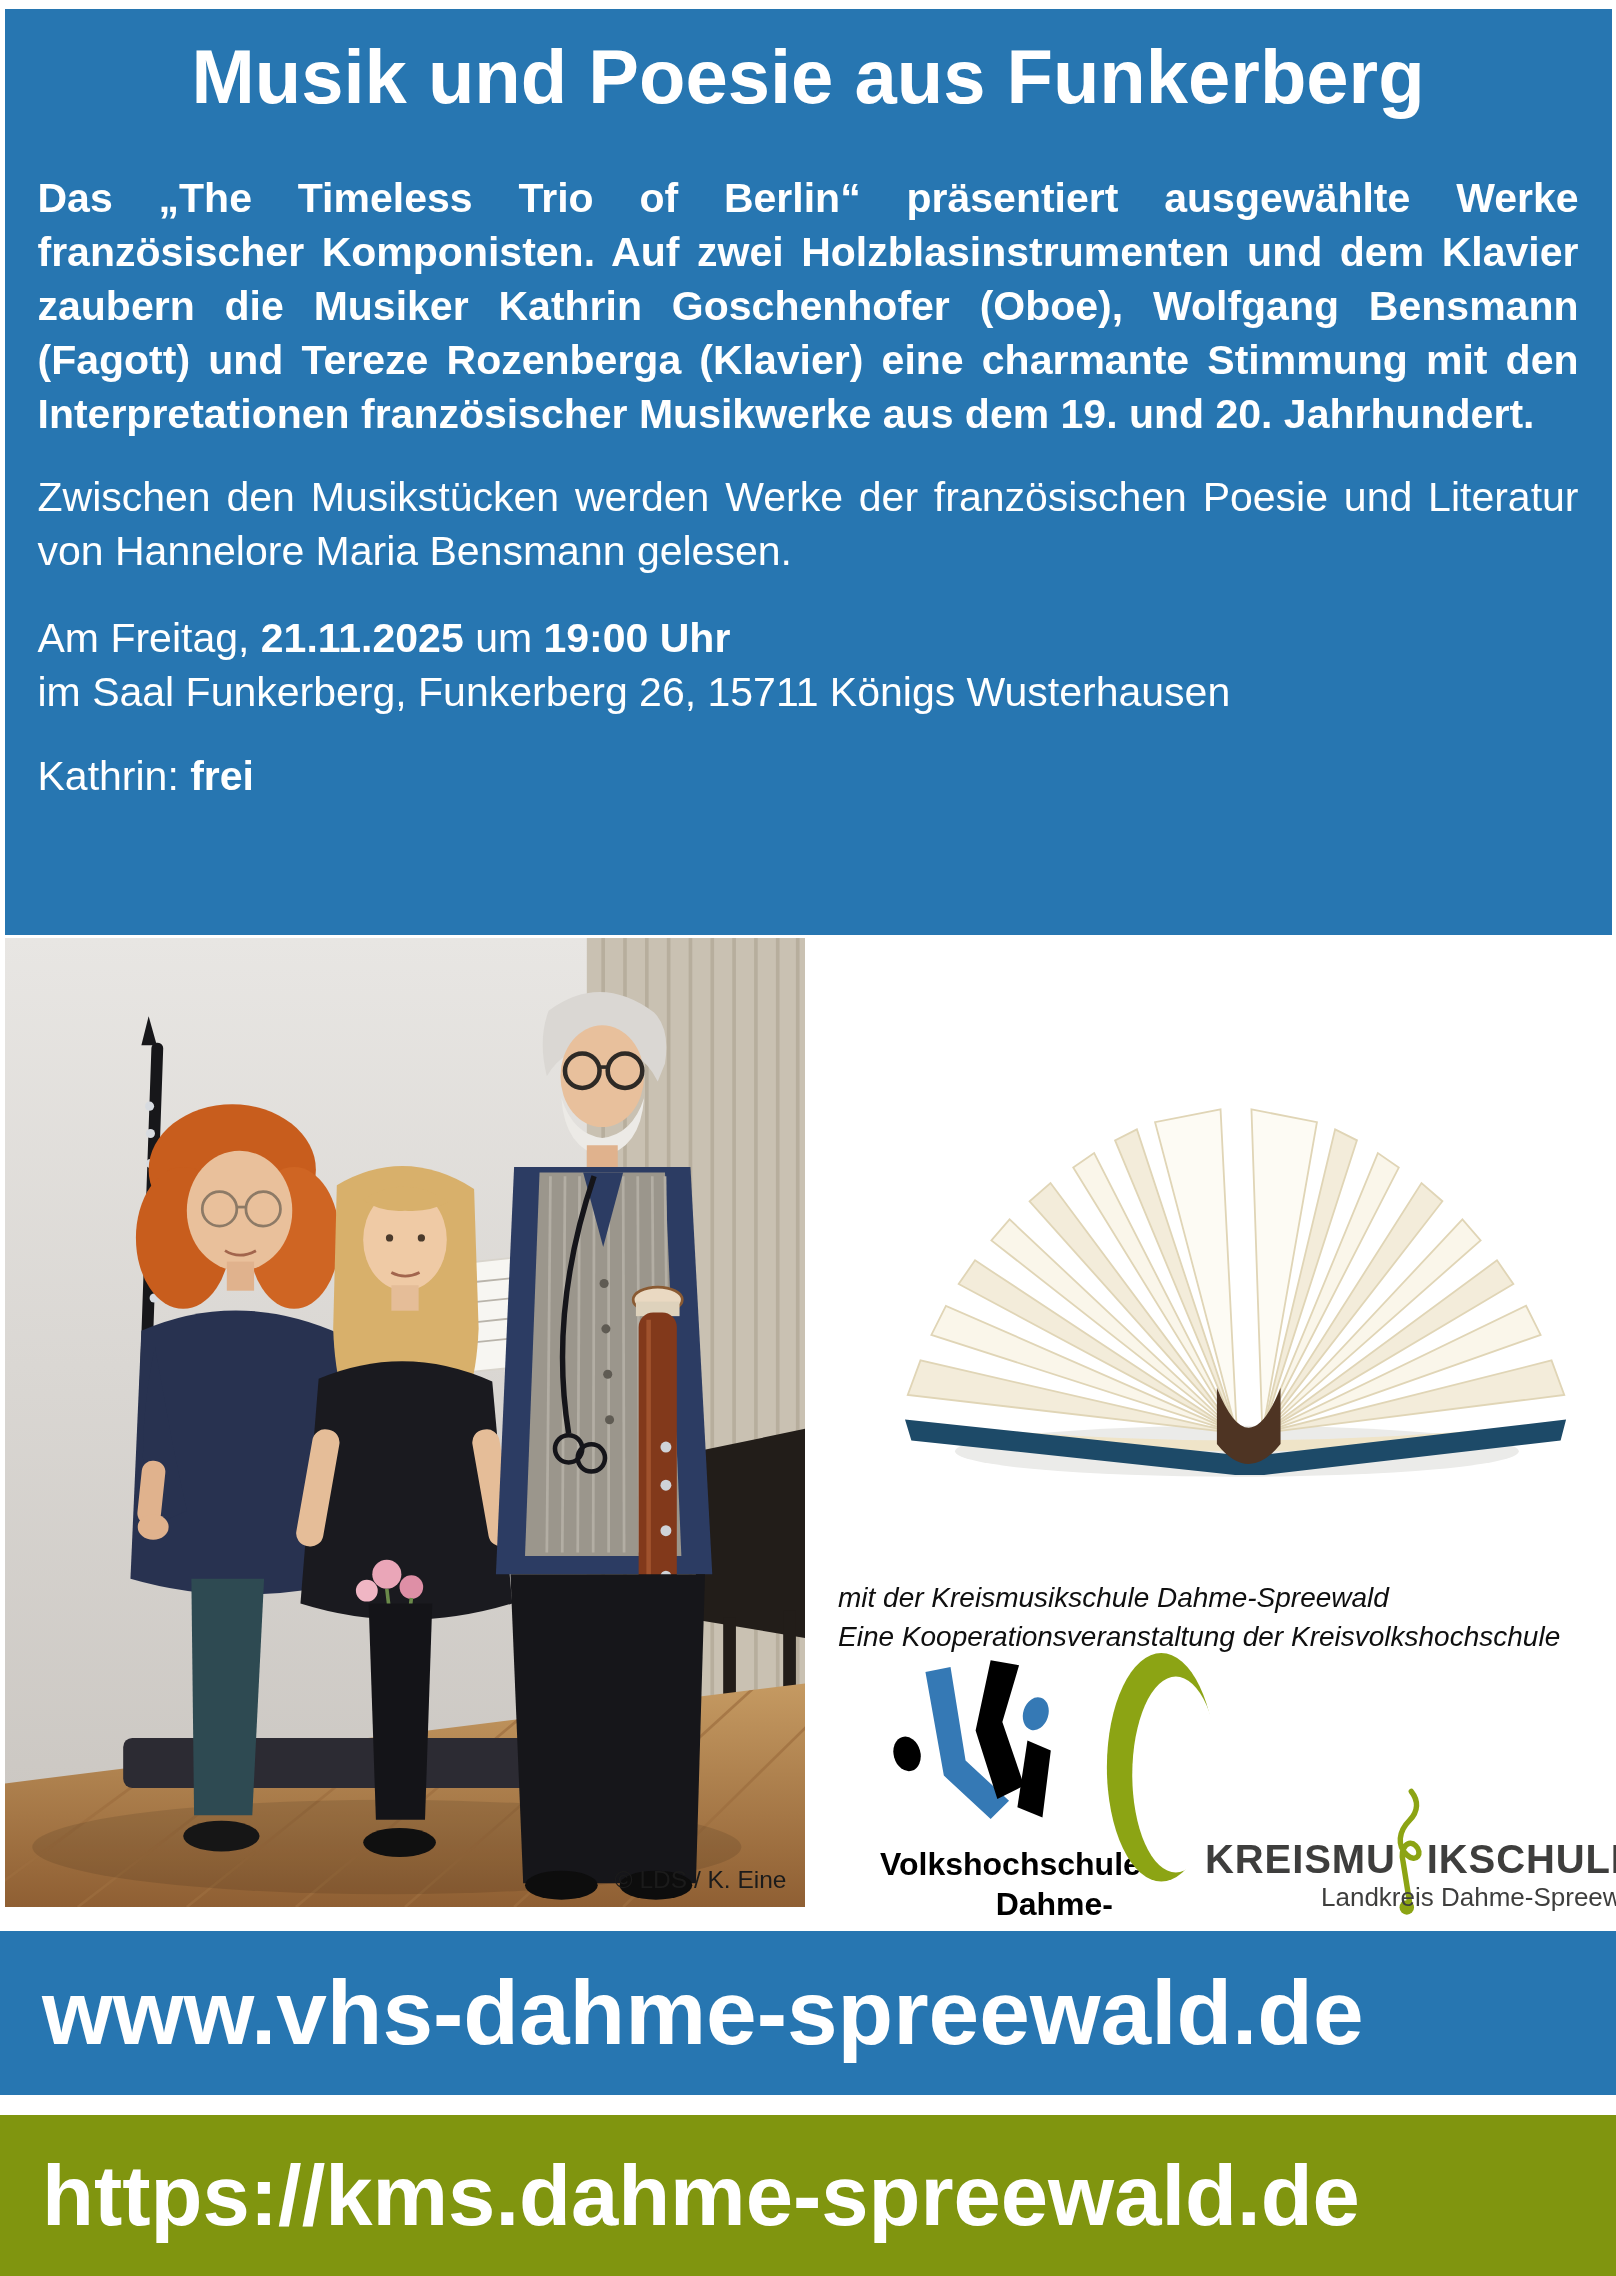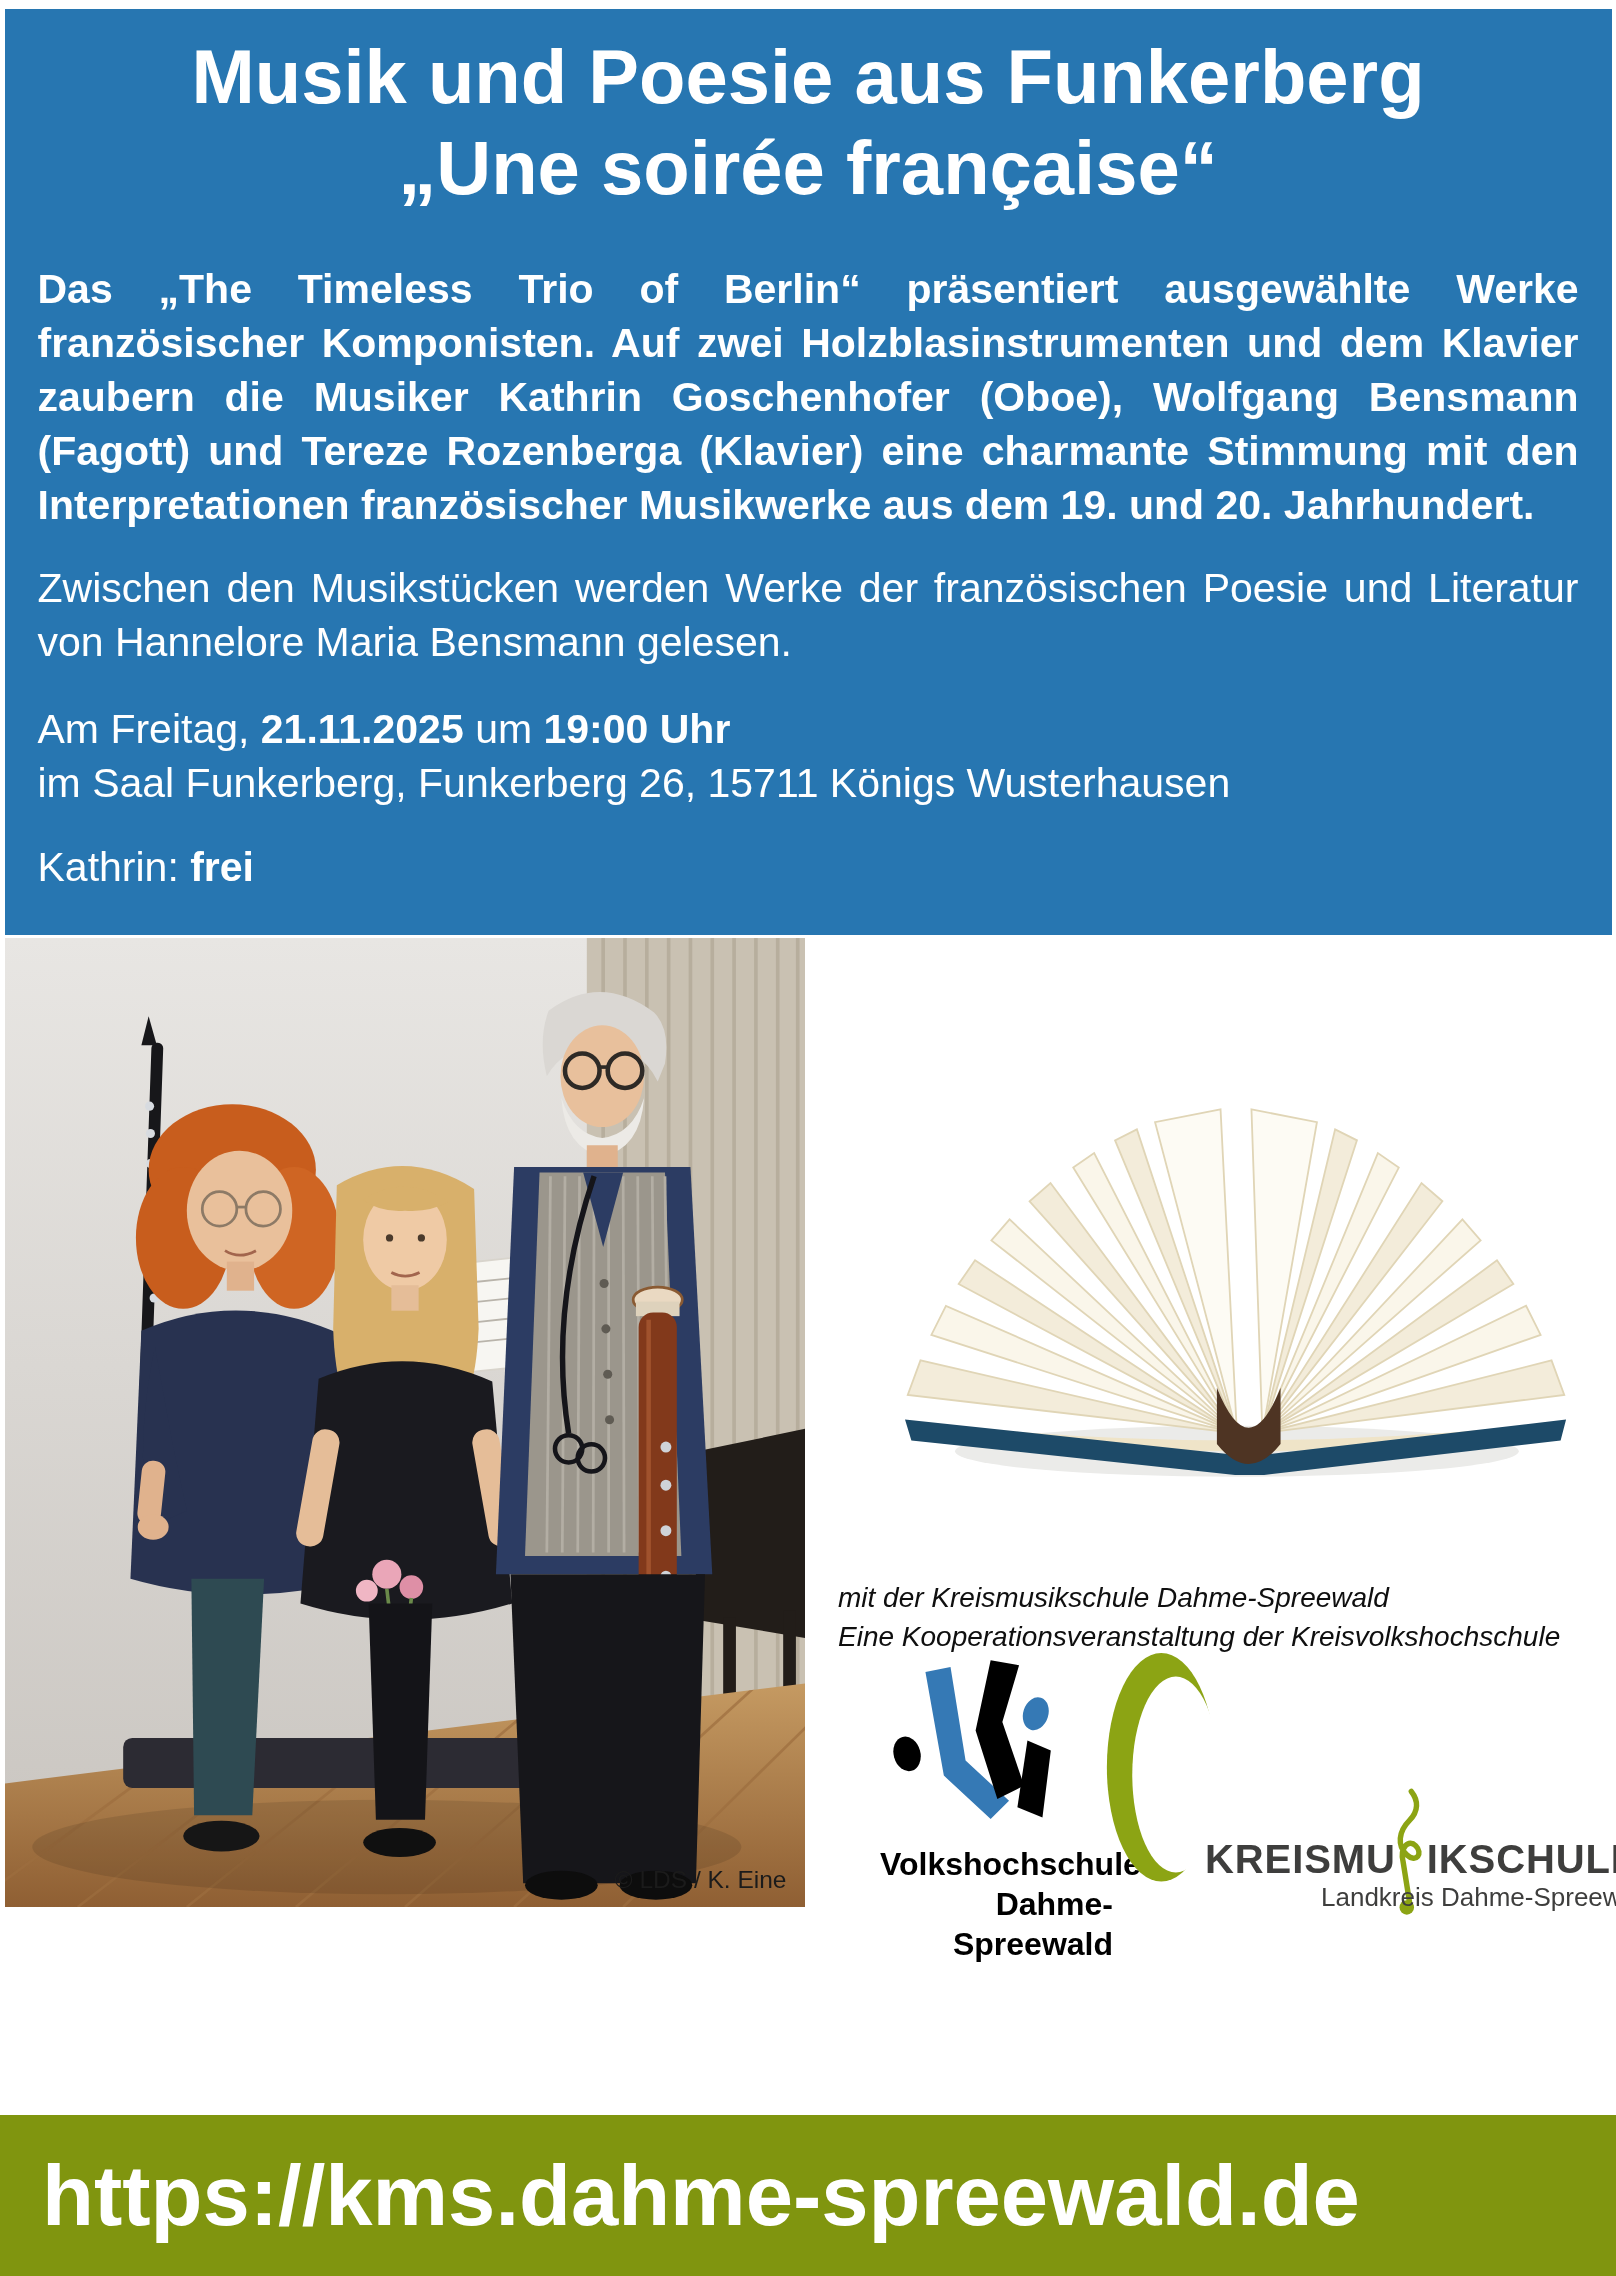--- a/index.html
+++ b/index.html
@@ -48,21 +48,20 @@
   .bar-green{top:2115px;height:162px;font-size:85px;text-align:center;}
 </style>
 </head>
 <body>
 
 <div class="poster">
 
   <section class="header-block" style="background-color: rgb(39, 118, 177);">
     <h1 class="poster-title">
       <span>Musik und Poesie aus Funkerberg</span>
-      <span>„Une soirée française“</span>
     </h1>
     <p class="body-par p1"><span>Das „The Timeless Trio of Berlin“ präsentiert ausgewählte Werke französischer Komponisten. Auf zwei Holzblasinstrumenten und dem Klavier zaubern die Mu­siker Kathrin Goschenhofer (</span><b>Oboe</b><span>), Wolfgang Bensmann (</span><b>Fagott</b><span>) und Tere­ze Rozenberga (</span><b>Klavier</b><span>) eine charmante Stimmung mit den </span><b>Interpretationen französischer Musikwerke aus dem 19. und 20. Jahrhundert</b><span>.</span></p>
     <p class="body-par p2"><span>Zwischen den Musikstücken werden Werke der französischen Poesie und Lite­ratur von Hannelore Maria Bensmann gelesen.</span></p>
     <p class="body-par line-date"><span>Am Freitag, </span><b>21.11.2025</b><span> um </span><b>19:00 Uhr</b></p>
     <p class="body-par line-venue">im Saal Funkerberg, Funkerberg 26, 15711 Königs Wusterhausen</p>
     <p class="body-par line-adm"><span>Kathrin: </span><b>frei</b></p>
   </section>
 
   <figure class="trio-photo">
     <svg viewBox="0 0 880 1066" preserveAspectRatio="none">
@@ -291,18 +290,21 @@
     </svg>
     <div class="kms-name">
       <span>KREISMU</span><span class="clef-box"><svg width="31" height="145" viewBox="0 0 34 160">
           <path d="M19 6 C27 16 27 28 17 38 C5 50 3 66 14 76 C25 86 32 74 24 66 C16 58 6 68 10 84 L17 128" fill="none" stroke="#8ca414" stroke-width="6" stroke-linecap="round"></path>
           <circle cx="14" cy="134" r="8" fill="#8ca414"></circle>
         </svg></span><span>IKSCHULE</span>
     </div>
     <div class="kms-sub">Landkreis Dahme-Spreewald</div>
   </div>
 
+  <div class="bar bar-blue" style="background-color: rgb(39, 118, 177);">
+    <span>www.vhs-dahme-spreewald.de</span>
+  </div>
   <div class="bar bar-green" style="background-color: rgb(128, 149, 15);">
     <span>https://kms.dahme-spreewald.de</span>
   </div>
 
 </div>
 
 
 </body></html>

